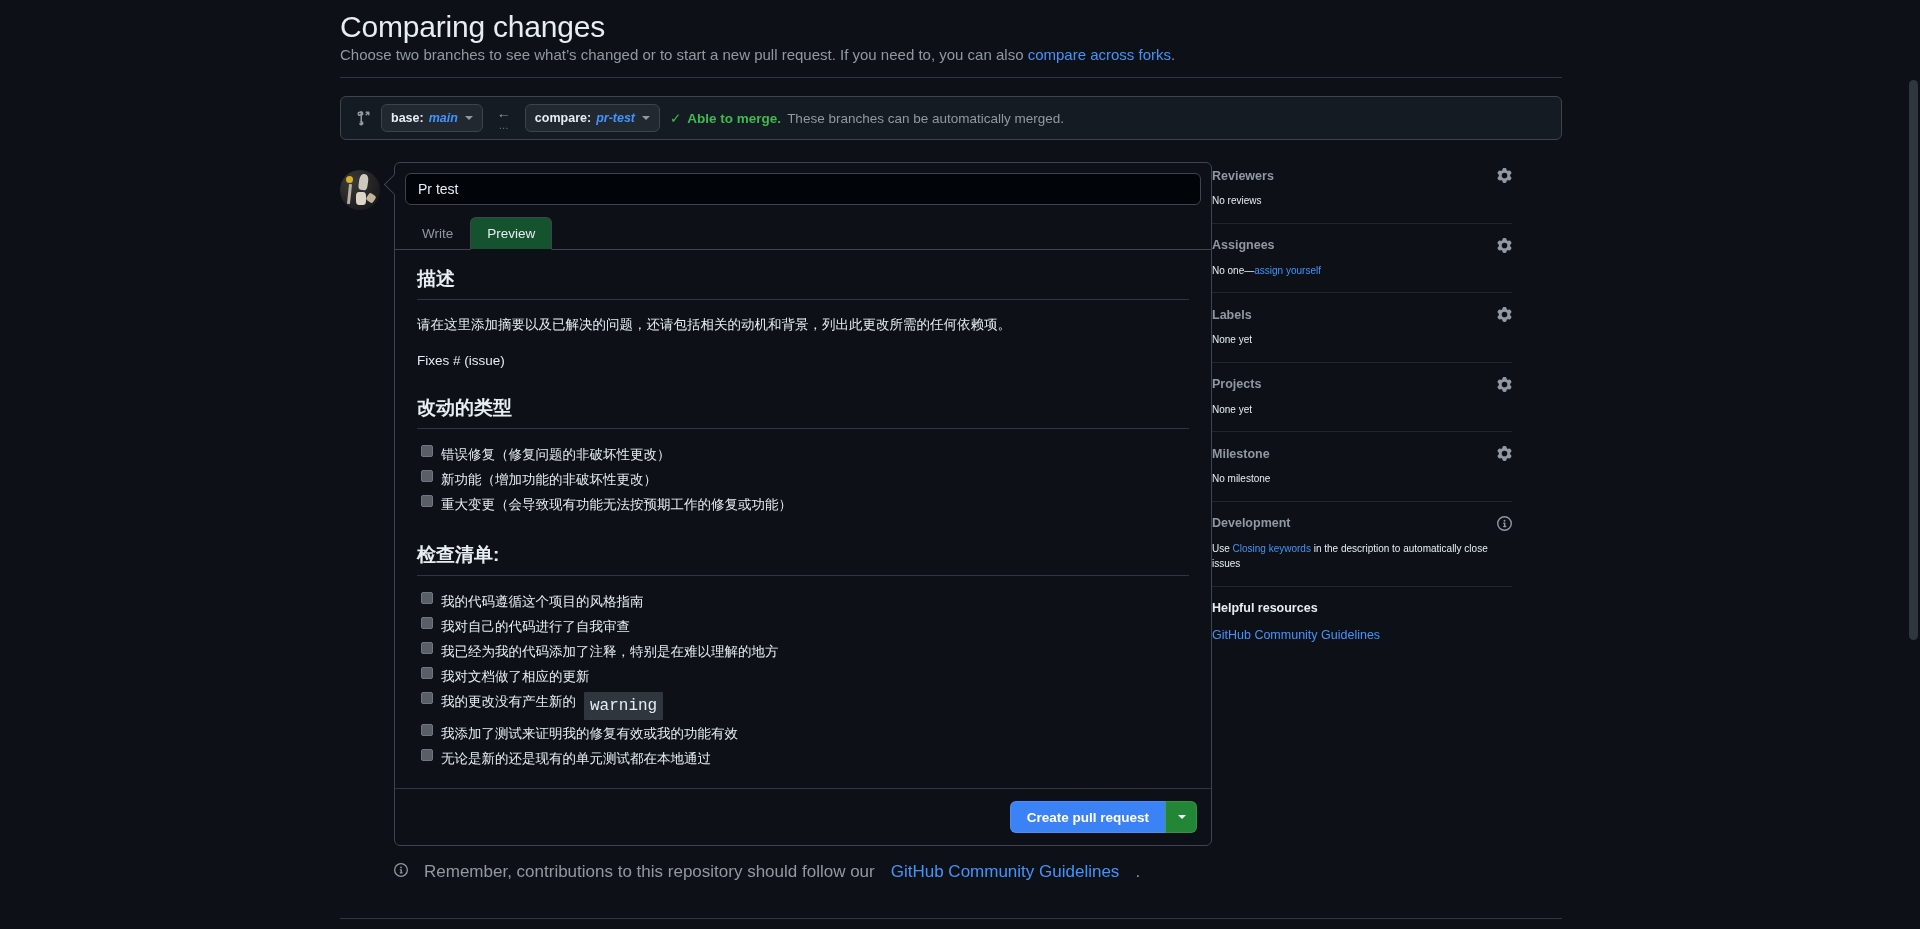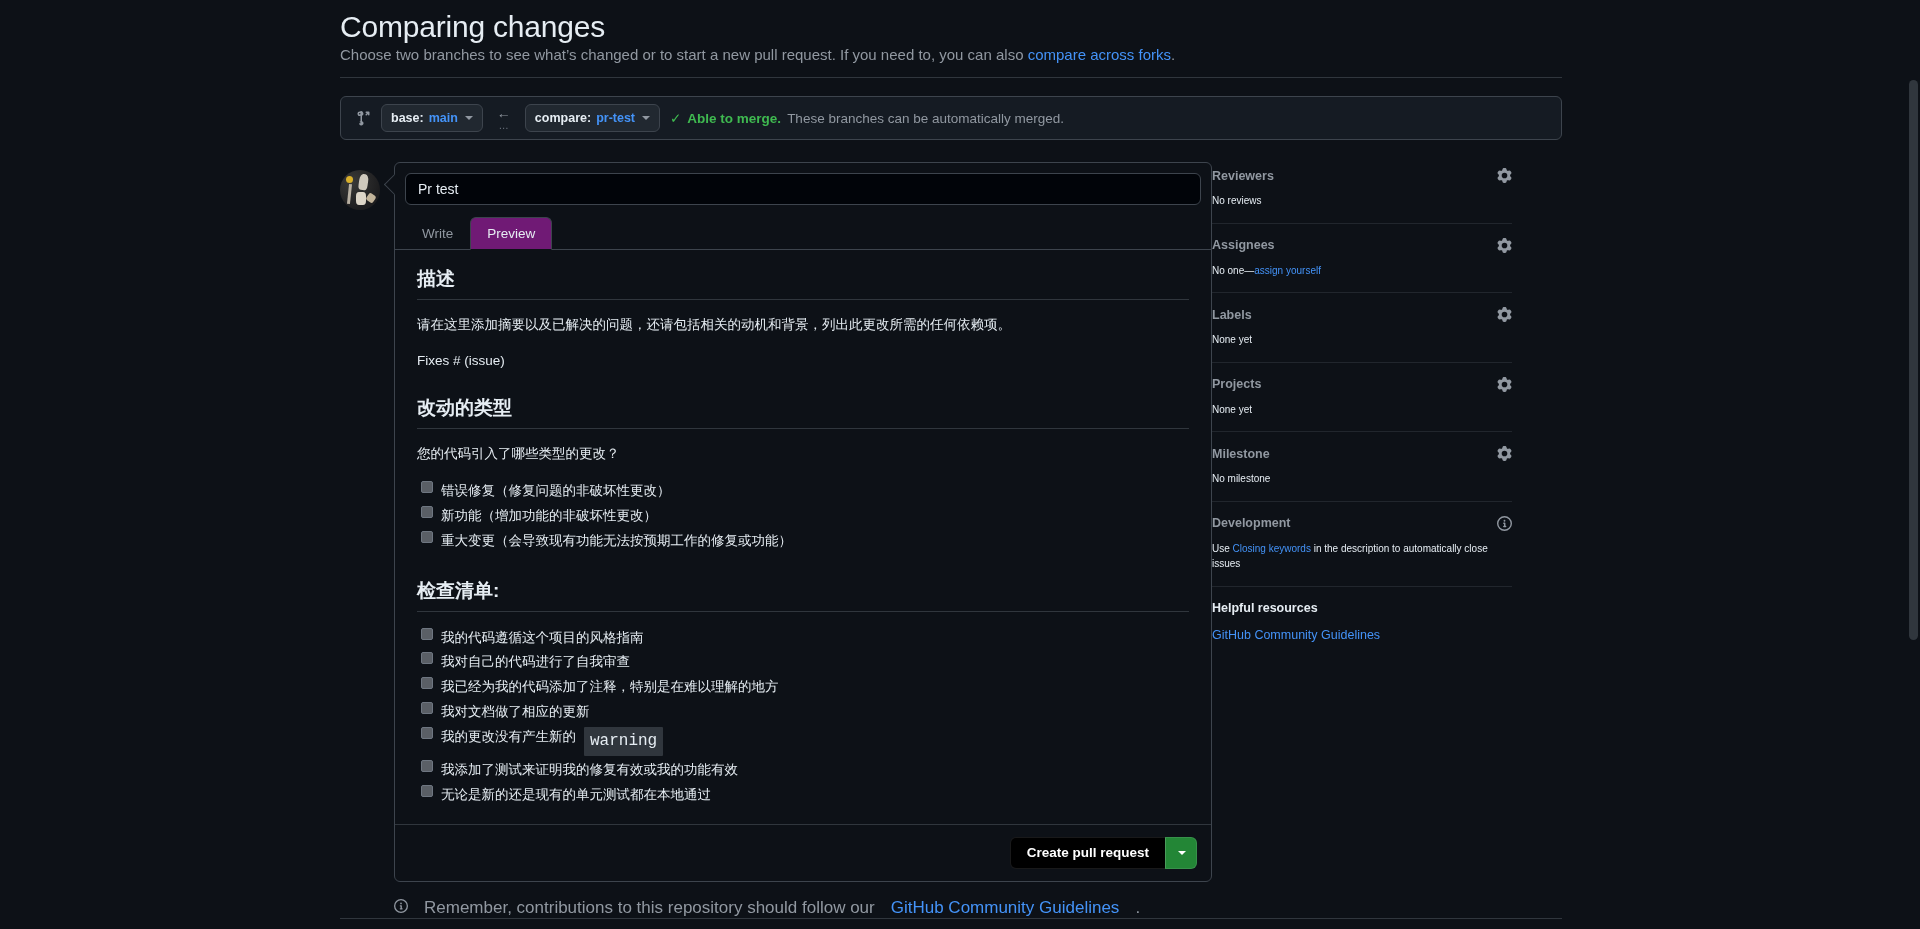--- a/index.html
+++ b/index.html
@@ -40,21 +40,21 @@
   .branch-btn {
     background: #212830;
     border: 1px solid #3d444d;
     border-radius: 6px;
     height: 28px;
     padding: 0 9px;
     display: flex; align-items: center; gap: 5px;
     font-size: 12.5px; font-weight: 600; color: #e6edf3;
     cursor: pointer;
   }
-  .branch-btn .bname { color: #4493f8; }
+  .branch-btn .bname { color: #4493f8; font-style: italic; }
   .caret {
     width: 0; height: 0;
     border-left: 4px solid transparent;
     border-right: 4px solid transparent;
     border-top: 4px solid #9198a1;
     margin-left: 2px;
   }
   .arrow-wrap {
     display: flex; flex-direction: column; align-items: center;
     color: #9198a1; font-size: 14px; line-height: 1; width: 22px;
@@ -105,21 +105,21 @@
   .tab {
     font-size: 13.5px; color: #9198a1;
     padding: 8px 16px;
     border: 1px solid transparent;
     border-radius: 6px 6px 0 0;
     cursor: pointer;
     margin-bottom: -1px;
   }
   .tab.active {
     color: #e6edf3;
-    background: #701a75;
+    background: #14532d;
     border-color: #3d444d;
     border-bottom-color: #0d1117;
   }
   .tabbar { position: relative; border-bottom: 1px solid #3d444d; padding: 12px 10px 0 10px; display:flex; }
 
   .preview-body { padding: 16px 22px 6px 22px; }
   .md-h2 {
     font-size: 19px; font-weight: 700; color: #e6edf3;
     padding-bottom: 7px; border-bottom: 1px solid #30363d;
     margin-bottom: 14px;
@@ -150,21 +150,21 @@
   }
 
   .box-footer {
     border-top: 1px solid #30363d;
     padding: 12px 14px;
     display: flex; justify-content: flex-end;
     margin-top: 8px;
   }
   .btn-group { display: flex; }
   .btn-primary {
-    background: #000000; color: #ffffff;
+    background: #3b82f6; color: #ffffff;
     border: 1px solid rgba(240,246,252,0.1);
     border-right: none;
     border-radius: 6px 0 0 6px;
     font-size: 13.5px; font-weight: 600;
     padding: 0 16px; height: 32px;
     cursor: pointer;
     font-family: "Liberation Sans", sans-serif;
   }
   .btn-primary-caret {
     background: #238636;
@@ -277,21 +277,20 @@
             <div class="tab active">Preview</div>
           </div>
 
           <div class="preview-body">
 
             <div class="md-h2">描述</div>
             <p class="md-p">请在这里添加摘要以及已解决的问题，还请包括相关的动机和背景，列出此更改所需的任何依赖项。</p>
             <p class="md-p">Fixes # (issue)</p>
 
             <div class="md-h2 second">改动的类型</div>
-            <p class="md-p">您的代码引入了哪些类型的更改？</p>
             <ul class="task-list">
               <li class="task-item">
                 <input type="checkbox" style="">
                 <span>错误修复（修复问题的非破坏性更改）</span>
               </li>
               <li class="task-item">
                 <input type="checkbox" style="">
                 <span>新功能（增加功能的非破坏性更改）</span>
               </li>
               <li class="task-item">

